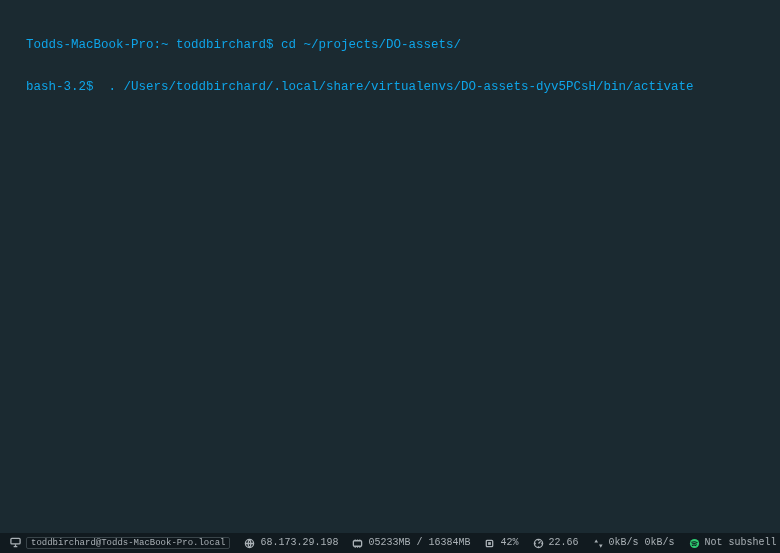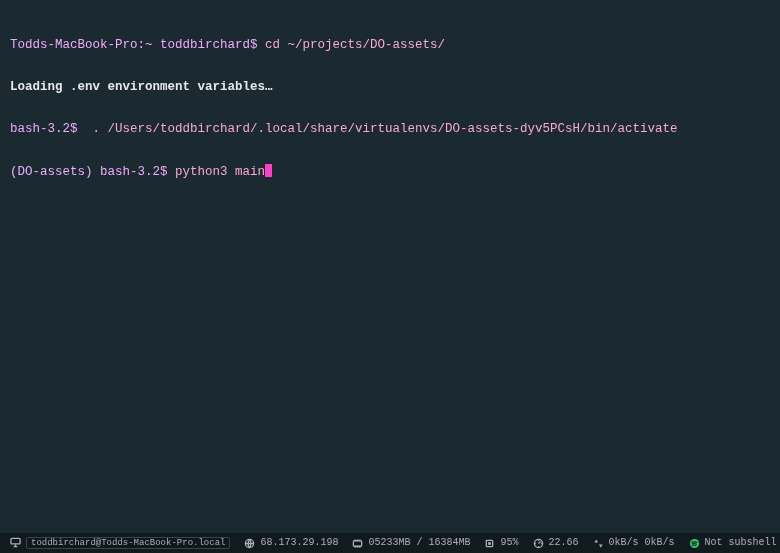--- a/index.html
+++ b/index.html
@@ -25,22 +25,22 @@
     bottom: 24px;
     overflow: hidden;
     white-space: pre;
   }
 
   .line {
     display: block;
   }
 
   .bold { font-weight: 700; color: #e6e8ea; }
-  .dim  { color: #f0abfc; }
-  .norm { color: #f9a8d4; }
+  .dim  { color: #0ea5e9; margin-left: 16px; }
+  .norm { color: #0ea5e9; }
 
   .cursor {
     display: inline-block;
     width: 7px;
     height: 13px;
     background: #ff3fca;
     vertical-align: -2px;
     animation: blink 1s steps(2, start) infinite;
   }
   @keyframes blink { 50% { opacity: 0.15; } }
@@ -81,23 +81,21 @@
     border-radius: 2px;
     background: #0f171c;
     font-size: 9px;
   }
 </style>
 </head>
 <body>
 
 <div class="terminal">
   <div class="line"><span class="dim">Todds-MacBook-Pro:~ toddbirchard$ </span><span class="norm">cd ~/projects/DO-assets/</span></div>
-  <div class="line bold">Loading .env environment variables…</div>
   <div class="line"><span class="dim">bash-3.2$  </span><span class="norm">. /Users/toddbirchard/.local/share/virtualenvs/DO-assets-dyv5PCsH/bin/activate</span></div>
-  <div class="line"><span class="dim">(DO-assets) bash-3.2$ </span><span class="norm">python3 main</span><span class="cursor"></span></div>
 </div>
 
 <div class="statusbar">
   <div class="seg">
     <svg viewBox="0 0 12 12">
       <rect class="stroke" x="1" y="1.5" width="10" height="6" rx="1"></rect>
       <path class="stroke" d="M4 10.5h4M6 8v2.5"></path>
     </svg>
     <span class="hostbox">toddbirchard@Todds-MacBook-Pro.local</span>
   </div>
@@ -116,21 +114,21 @@
       <path class="stroke" d="M3.5 3V1.5M6 3V1.5M8.5 3V1.5M3.5 10.5V9M6 10.5V9M8.5 10.5V9"></path>
     </svg>
     <span>05233MB / 16384MB</span>
   </div>
 
   <div class="seg">
     <svg viewBox="0 0 12 12">
       <rect class="stroke" x="2.5" y="2.5" width="7" height="7" rx="1"></rect>
       <rect class="fill" x="4.5" y="4.5" width="3" height="3"></rect>
     </svg>
-    <span>95%</span>
+    <span>42%</span>
   </div>
 
   <div class="seg">
     <svg viewBox="0 0 12 12">
       <circle class="stroke" cx="6" cy="6" r="4.5"></circle>
       <path class="stroke" d="M6 6l2.3-2.3M3 6H2M6 2V3M10 6H9M6 10V9"></path>
     </svg>
     <span>22.66</span>
   </div>
 

